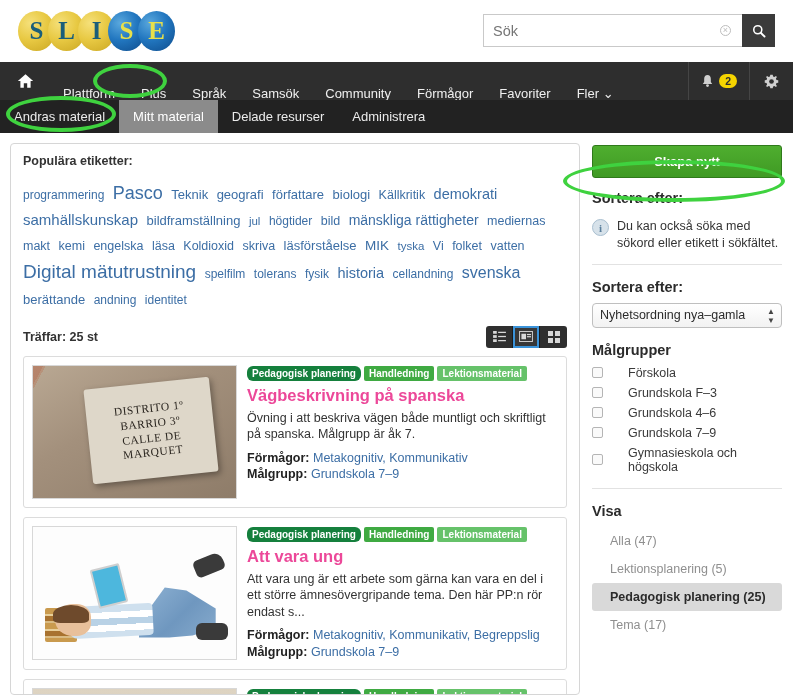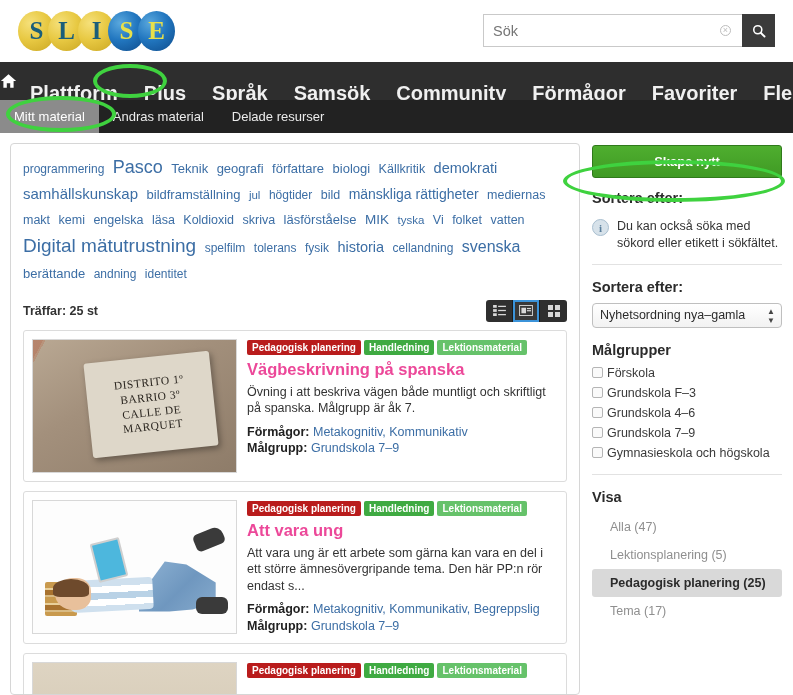--- a/index.html
+++ b/index.html
@@ -89,22 +89,22 @@
   }
   .nav-home {
     width: 50px;
     display: flex; align-items: center; justify-content: center;
     cursor: pointer;
   }
   .nav-item {
     display: flex; align-items: center;
     padding: 0 13px;
     color: #f0f0f0;
-    font-size: 20px;
-    font-weight: bold;
+    font-size: 13px;
+    font-weight: normal;
     cursor: pointer;
     white-space: nowrap;
     margin-top: 24px;
   }
   .nav-spacer { flex: 1; }
   .nav-right {
     display: flex; align-items: stretch;
     border-left: 1px solid #454545;
   }
   .nav-bell {
@@ -228,21 +228,21 @@
   .card-body { flex: 1; min-width: 0; padding-top: 1px; }
   .badges { display: flex; gap: 3px; margin-bottom: 5px; }
   .badge {
     font-size: 10px;
     font-weight: bold;
     color: #ffffff;
     padding: 2px 5px;
     border-radius: 2px;
     white-space: nowrap;
   }
-  .badge-blue { background: #b91c1c; }
+  .badge-blue { background: #15803d; border-radius: 6px; }
   .badge-green { background: #3faa42; }
   .badge-lgreen { background: #66c26a; }
   .card-title {
     color: #ec4899;
     font-size: 16.5px;
     font-weight: bold;
     margin: 2px 0 5px 0;
     cursor: pointer;
   }
   .card-desc {
@@ -406,21 +406,21 @@
     cursor: pointer;
   }
   .sel-arrows {
     position: absolute; right: 6px; top: 3px;
     font-size: 8px; line-height: 9px;
     color: #444;
     display: flex; flex-direction: column;
   }
   .chk-row {
     display: flex; align-items: center;
-    gap: 4px;
+    gap: 25px;
     margin-bottom: 6px;
     cursor: pointer;
   }
   .chk {
     width: 11px; height: 11px;
     border: 1px solid #b5b5b5;
     background: #fafafa;
     border-radius: 2px;
     flex-shrink: 0;
   }
@@ -505,29 +505,31 @@
       <svg width="15" height="15" viewBox="0 0 16 16">
         <path d="M8 0.8 L9.3 0.8 L9.7 2.7 L11.1 3.3 L12.7 2.2 L13.8 3.3 L12.7 4.9 L13.3 6.3 L15.2 6.7 L15.2 9.3 L13.3 9.7 L12.7 11.1 L13.8 12.7 L12.7 13.8 L11.1 12.7 L9.7 13.3 L9.3 15.2 L6.7 15.2 L6.3 13.3 L4.9 12.7 L3.3 13.8 L2.2 12.7 L3.3 11.1 L2.7 9.7 L0.8 9.3 L0.8 6.7 L2.7 6.3 L3.3 4.9 L2.2 3.3 L3.3 2.2 L4.9 3.3 L6.3 2.7 L6.7 0.8 Z" fill="#cfcfcf"></path>
         <circle cx="8" cy="8" r="2.5" fill="#2e2e2e"></circle>
       </svg>
     </div>
   </div>
   <div class="annot annot-plus"></div>
 </div>
 
 <div class="subnav">
+  <div class="subnav-item">Andras material</div>
   <div class="subnav-item active">Mitt material</div>
-  <div class="subnav-item">Andras material</div>
   <div class="subnav-item">Delade resurser</div>
+  <div class="subnav-item">Administrera</div>
   <div class="annot annot-mitt"></div>
 </div>
 
 <div class="page">
 
   <div class="content">
+    <div class="tagtitle">Populära etiketter:</div>
     <div class="tagcloud" id="tagcloud"><span class="tag" style="font-size: 12px;">programmering</span> <span class="tag" style="font-size: 18px;">Pasco</span> <span class="tag" style="font-size: 13px;">Teknik</span> <span class="tag" style="font-size: 13px;">geografi</span> <span class="tag" style="font-size: 13px;">författare</span> <span class="tag" style="font-size: 13px;">biologi</span> <span class="tag" style="font-size: 12.5px;">Källkritik</span> <span class="tag" style="font-size: 14.5px;">demokrati</span> <span class="tag" style="font-size: 15px;">samhällskunskap</span> <span class="tag" style="font-size: 13px;">bildframställning</span> <span class="tag" style="font-size: 11.5px;">jul</span> <span class="tag" style="font-size: 12px;">högtider</span> <span class="tag" style="font-size: 12.5px;">bild</span> <span class="tag" style="font-size: 14px;">mänskliga rättigheter</span> <span class="tag" style="font-size: 12.5px;">mediernas</span> <span class="tag" style="font-size: 12.5px;">makt</span> <span class="tag" style="font-size: 12.5px;">kemi</span> <span class="tag" style="font-size: 12.5px;">engelska</span> <span class="tag" style="font-size: 12.5px;">läsa</span> <span class="tag" style="font-size: 12.5px;">Koldioxid</span> <span class="tag" style="font-size: 12.5px;">skriva</span> <span class="tag" style="font-size: 13px;">läsförståelse</span> <span class="tag" style="font-size: 13.5px;">MIK</span> <span class="tag" style="font-size: 11.5px;">tyska</span> <span class="tag" style="font-size: 12.5px;">Vi</span> <span class="tag" style="font-size: 12.5px;">folket</span> <span class="tag" style="font-size: 12.5px;">vatten</span> <span class="tag" style="font-size: 19px;">Digital mätutrustning</span> <span class="tag" style="font-size: 12px;">spelfilm</span> <span class="tag" style="font-size: 12px;">tolerans</span> <span class="tag" style="font-size: 12px;">fysik</span> <span class="tag" style="font-size: 14.5px;">historia</span> <span class="tag" style="font-size: 12px;">cellandning</span> <span class="tag" style="font-size: 16px;">svenska</span> <span class="tag" style="font-size: 13px;">berättande</span> <span class="tag" style="font-size: 12px;">andning</span> <span class="tag" style="font-size: 12px;">identitet</span> </div>
 
     <div class="traffar-row">
       <div class="traffar">Träffar: 25 st</div>
       <div class="viewtoggle">
         <div class="vt-btn">
           <svg width="13" height="11" viewBox="0 0 14 12">
             <rect x="0" y="0" width="4" height="3" fill="#d8d8d8"></rect>
               <rect x="5.5" y="0.8" width="8.5" height="1.4" fill="#d8d8d8"></rect>
             <rect x="0" y="4.5" width="4" height="3" fill="#d8d8d8"></rect>

